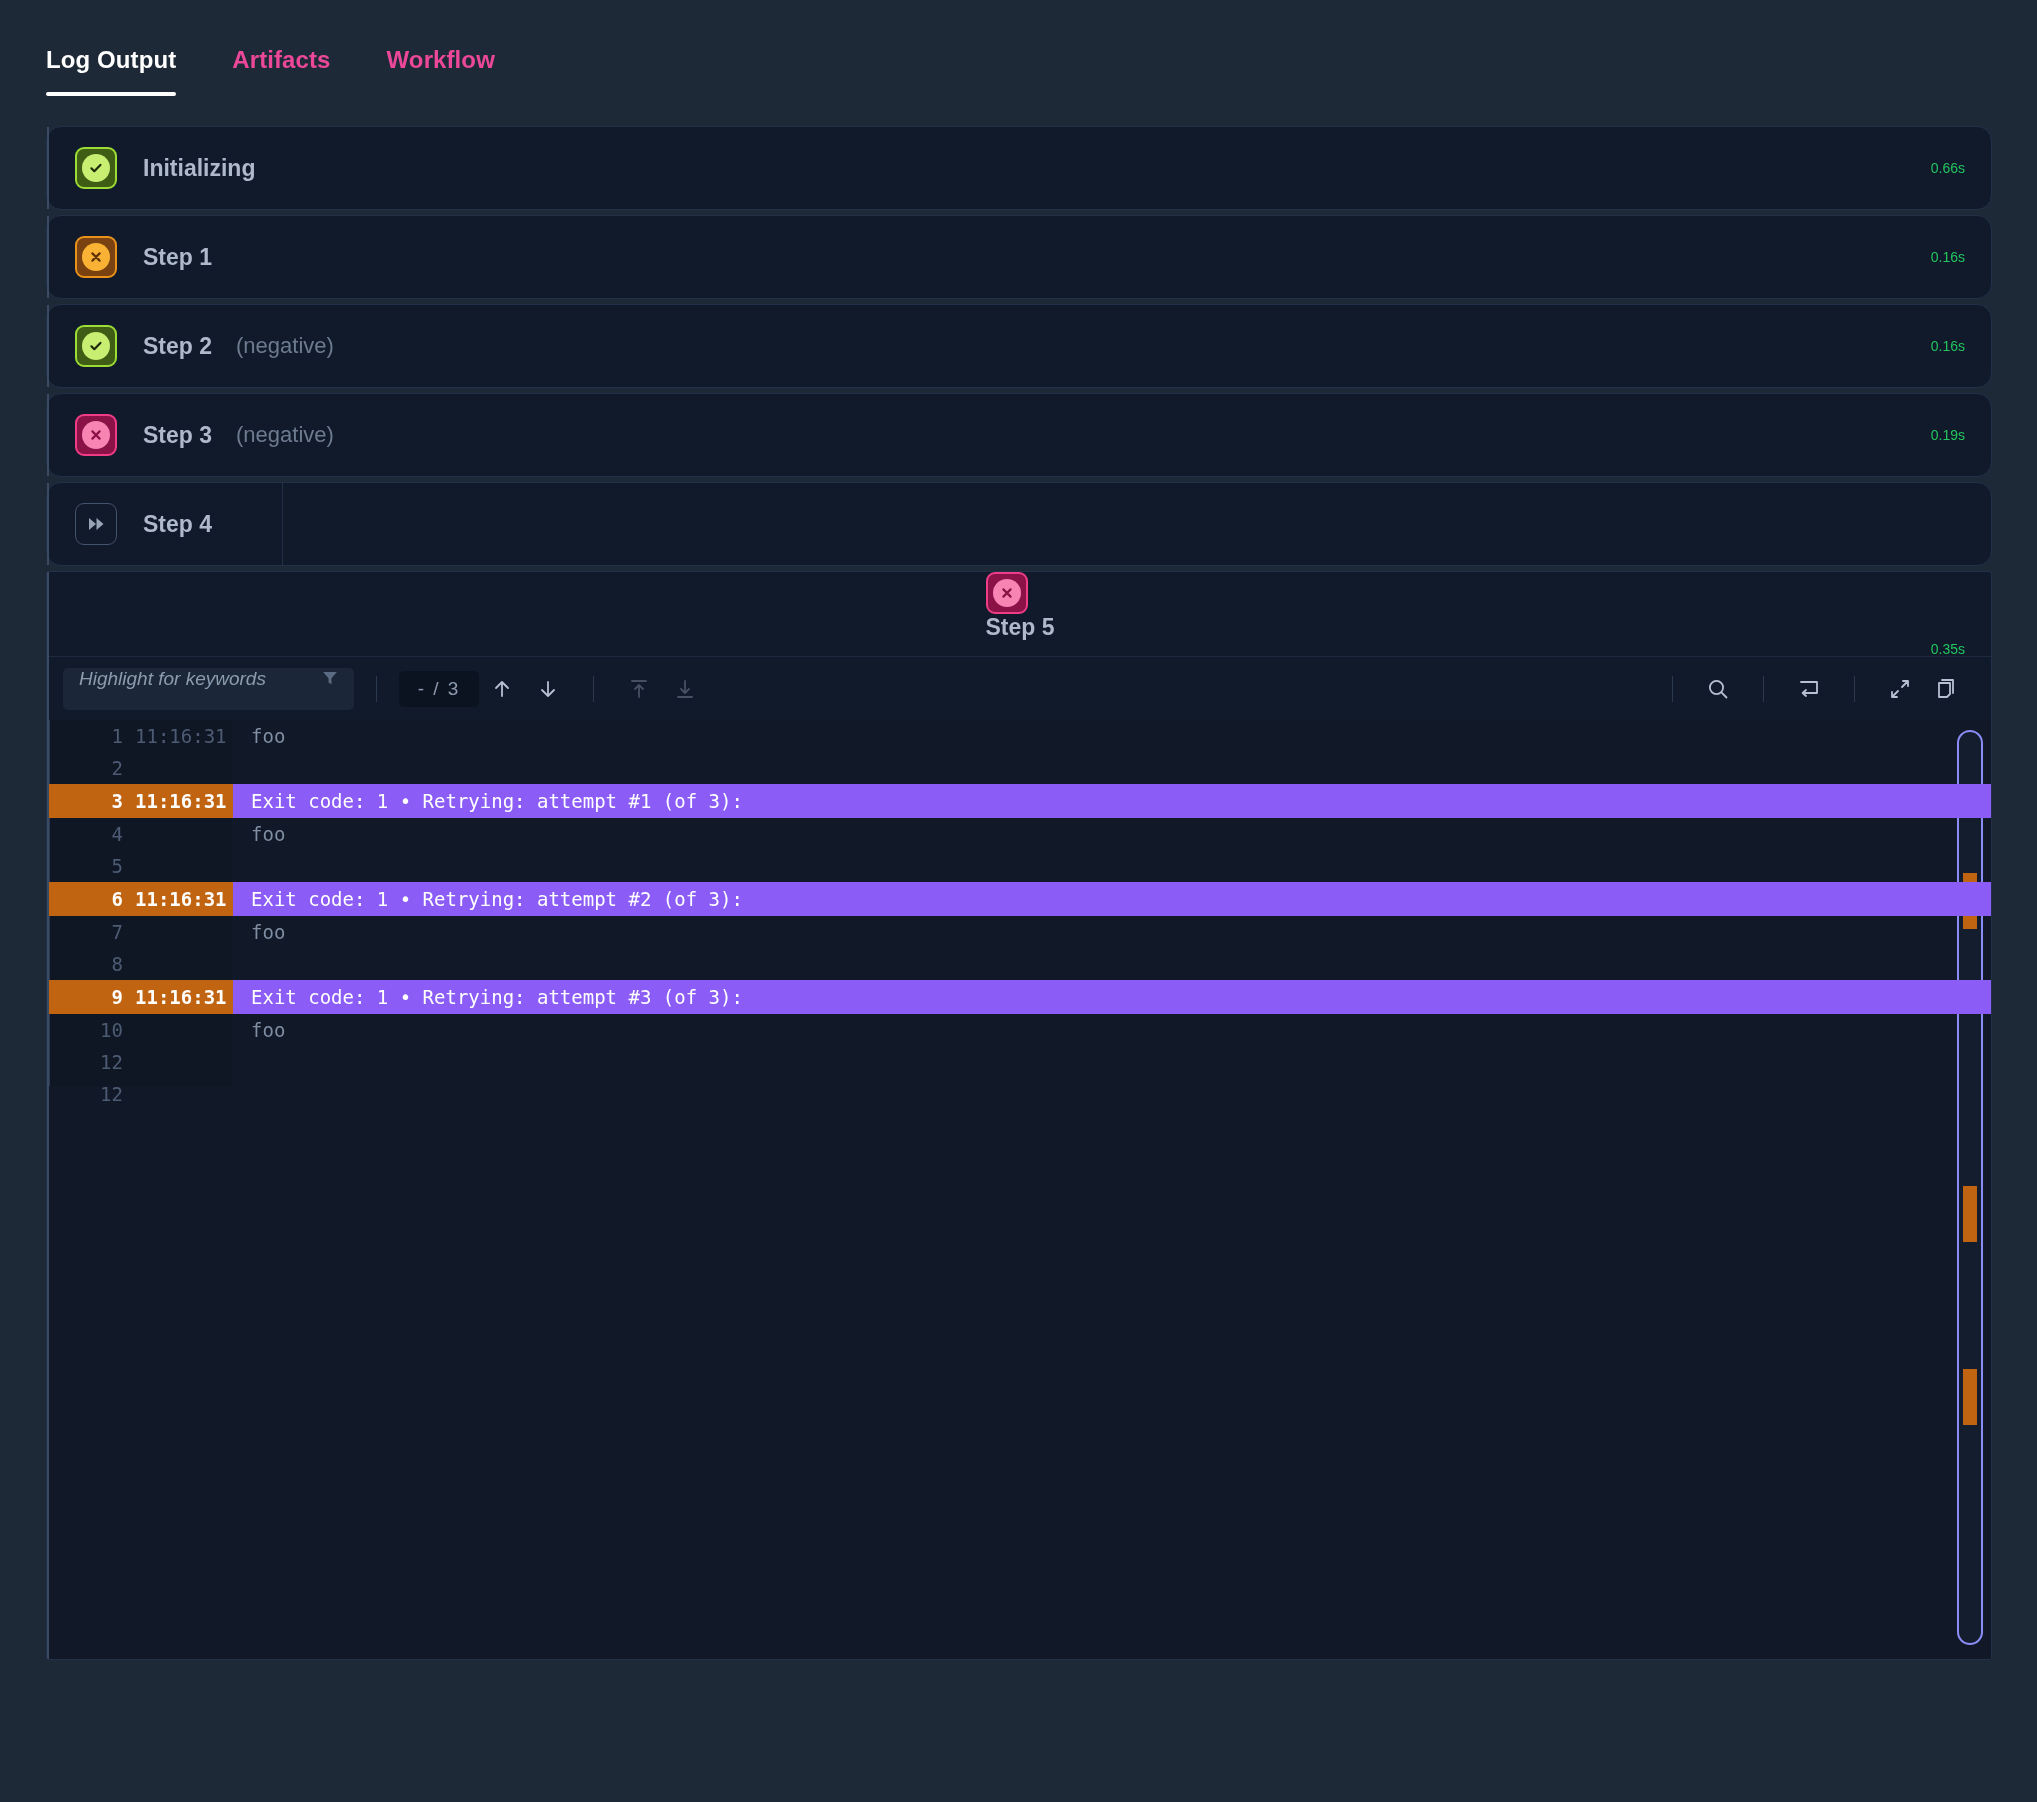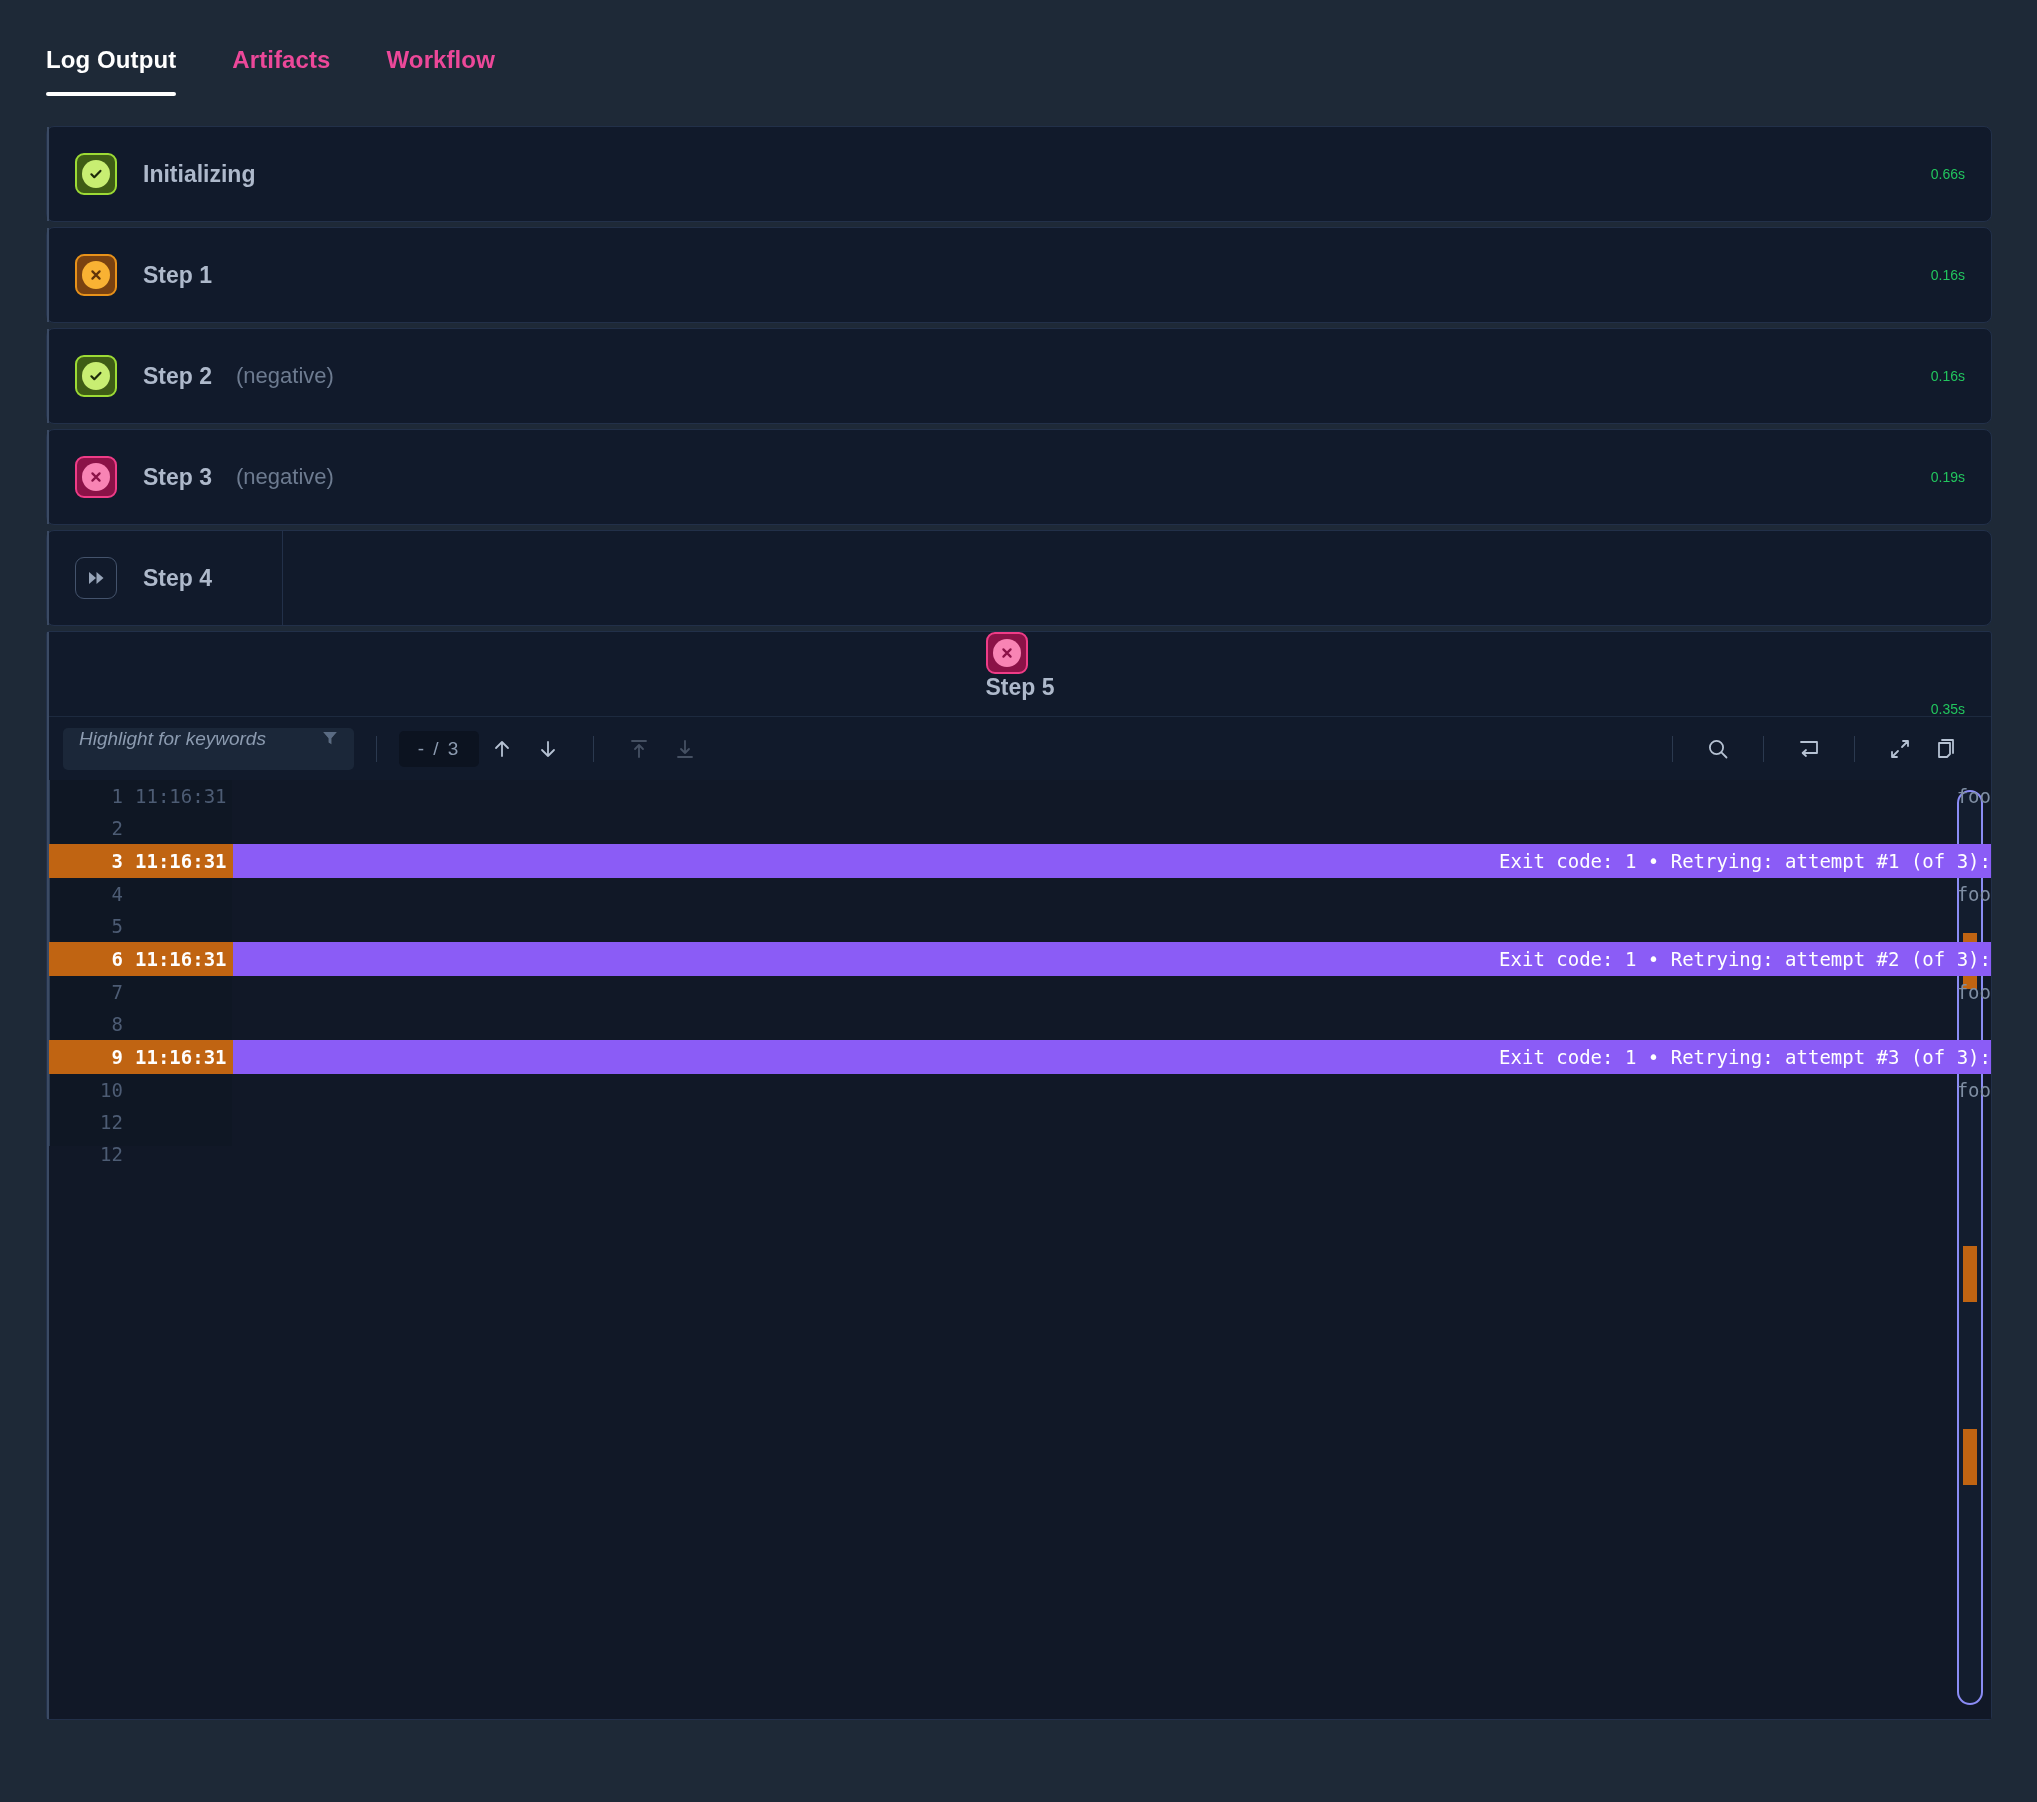--- a/index.html
+++ b/index.html
@@ -44,22 +44,22 @@
     margin: 30px 46px 0 46px;
     display: flex;
     flex-direction: column;
     gap: 5px;
   }
 
   .step-row {
     position: relative;
     background: #111a2b;
     border: 1px solid #223049;
-    border-radius: 8px;
-    height: 96px;
+    border-radius: 15px;
+    height: 84px;
     display: flex;
     align-items: center;
     padding: 0 26px 0 0;
     cursor: pointer;
   }
   .step-row::before {
     content: "";
     position: absolute;
     left: 0; top: 0; bottom: 0;
     width: 2px;
@@ -259,21 +259,20 @@
   .ts {
     width: 98px;
     color: #4d5c74;
     flex: none;
     text-align: left;
   }
   .txt {
     flex: 1;
     padding-left: 18px;
     color: #7f8ea3;
-    text-align: right;
   }
   .log-line.hl { height: 34px; line-height: 34px; }
   .log-line.hl .ln,
   .log-line.hl .ts { color: #ffffff; font-weight: 700; background: #c06412; }
   .log-line.hl .ln { padding-right: 12px; }
   .log-line.hl .txt { color: #ffffff; background: #8b5cf6; padding-left: 18px; }
   .log-line.hl::before {
     content: "";
     position: absolute;
     left: 0; top: 0; bottom: 0;

